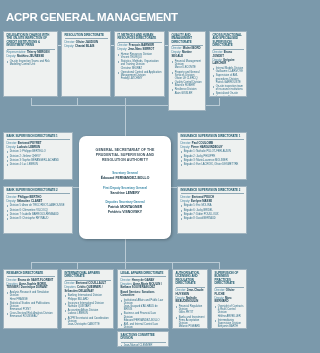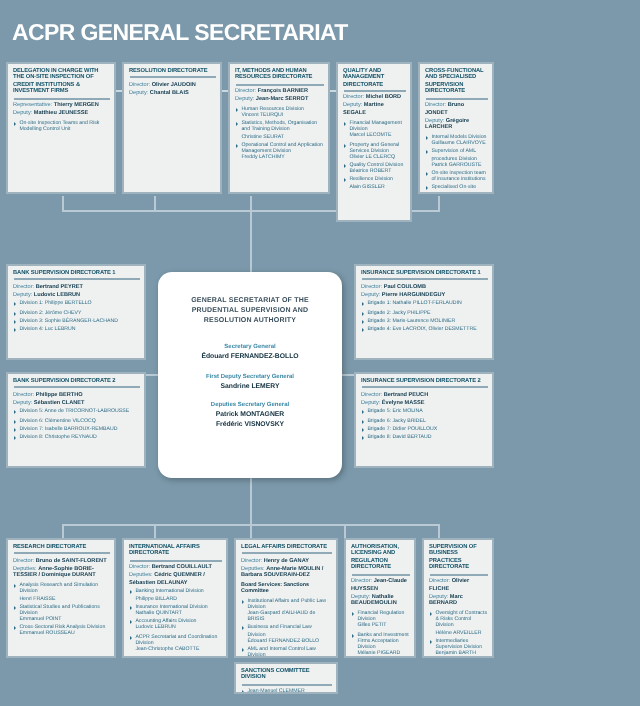--- a/index.html
+++ b/index.html
@@ -108,21 +108,21 @@
   .ln{position:absolute;background:#b9cad4;}
   .ln-v{width:0.7px;}
   .ln-h{height:0.7px;}
 </style>
 </head>
 <body>
 
 <div class="chart">
 
   <div class="title-bar">
-    <span class="title-main">ACPR GENERAL SECRETARIAT</span>
+    <span class="title-main">ACPR GENERAL MANAGEMENT</span>
     <span class="title-date">(FEBRUARY 1st, 2016)</span>
   </div>
 
   <div class="ln ln-h" style="left:31px;top:105px;width:188px;"></div>
   <div class="ln ln-v" style="left:31px;top:98px;height:8px;"></div>
   <div class="ln ln-v" style="left:77px;top:98px;height:8px;"></div>
   <div class="ln ln-v" style="left:125px;top:98px;height:8px;"></div>
   <div class="ln ln-v" style="left:172px;top:98px;height:8px;"></div>
   <div class="ln ln-v" style="left:219px;top:98px;height:8px;"></div>
   <div class="ln ln-v" style="left:125px;top:105px;height:31px;"></div>

